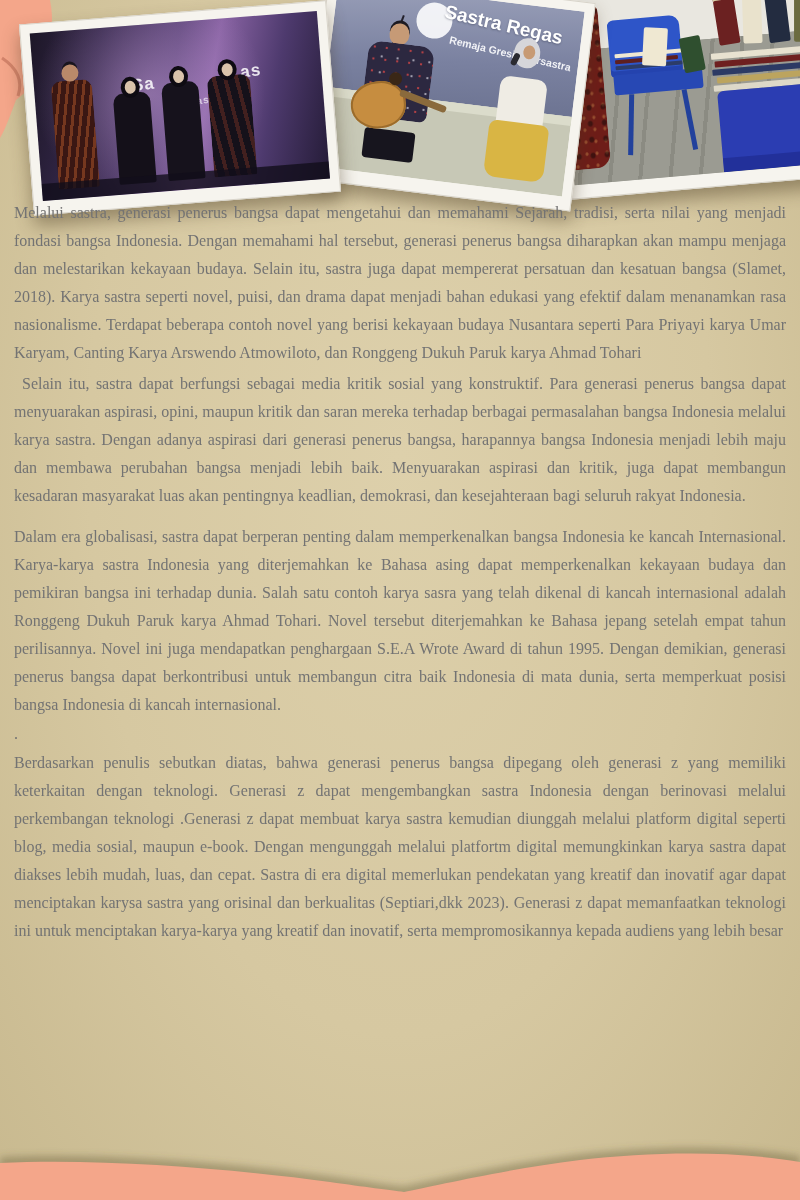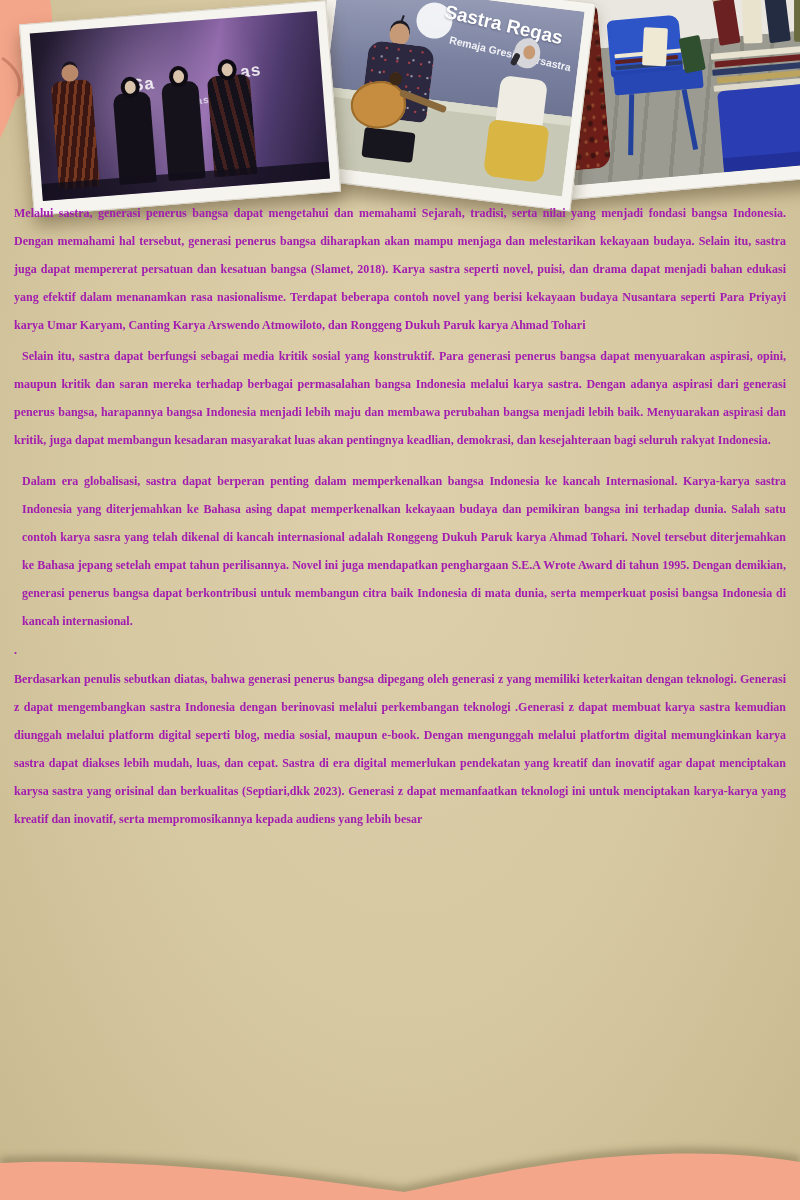--- a/index.html
+++ b/index.html
@@ -104,24 +104,24 @@
   .u5{left:30%;top:22%;width:9%;height:20%;background:#efe8d2;transform:rotate(8deg);}
   .u6{left:44%;top:28%;width:8%;height:18%;background:#2f4f2f;transform:rotate(-6deg);}
   .chairstack{position:absolute;left:19%;top:34%;width:26%;height:12%;display:flex;flex-direction:column;gap:2px;}
   .chairstack div{height:4px;border-radius:1px;}
   .cs1{background:#efe8d2;}
   .cs2{background:#5e1f1f;width:90%;}
   .cs3{background:#2c3c68;width:96%;}
 
   
   .article{position:absolute;left:14px;right:14px;top:199px;z-index:4;
-      color:#a21caf;font-size:12px;line-height:28px;text-align:justify;font-weight:bold;}
+      color:#737373;font-size:16px;line-height:28px;text-align:justify;}
   .article p{margin:0 0 3px 0;}
   .article p.indent{text-indent:8px;}
-  .article p.gap-top{margin-top:13px;margin-left:8px;}
+  .article p.gap-top{margin-top:13px;}
   .article p.dot-line{line-height:24px;}
 
   
   .bottom-wave{position:absolute;left:0;bottom:0;z-index:5;display:block;}
 </style>
 </head>
 <body>
 
 <div class="page">
 

